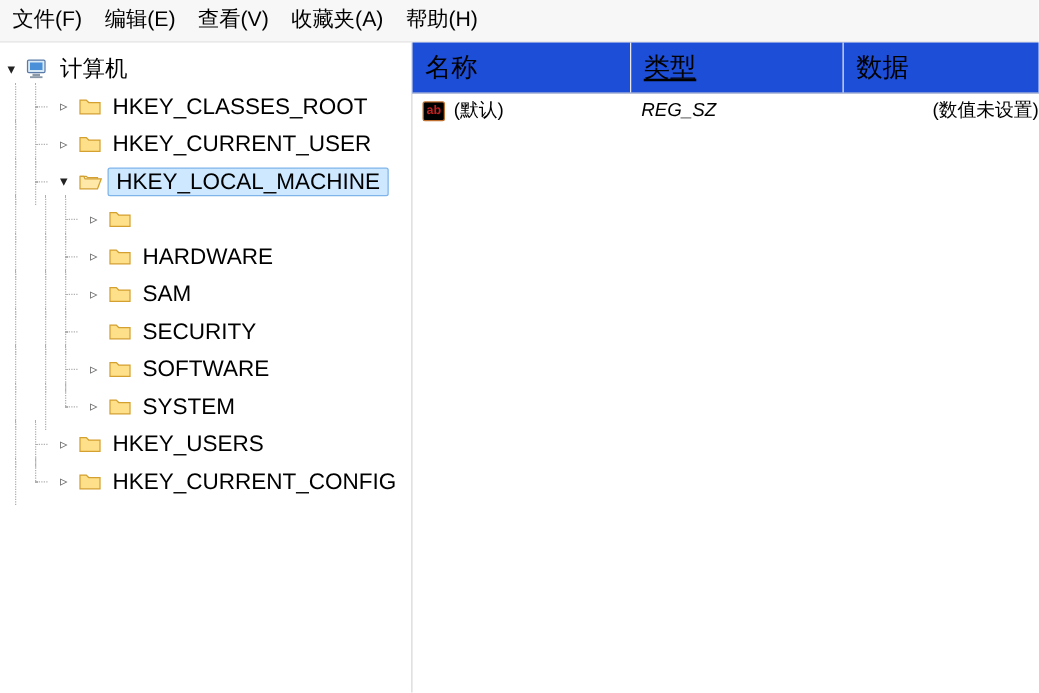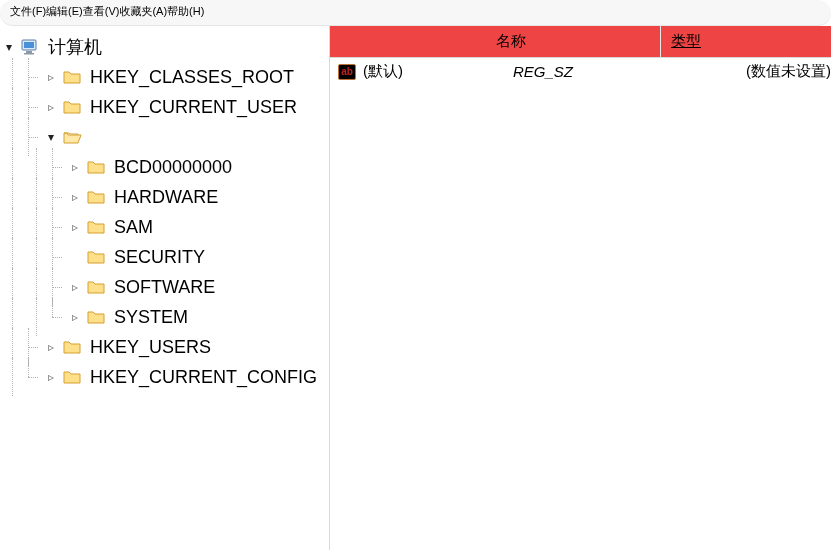--- a/index.html
+++ b/index.html
@@ -9,25 +9,25 @@
     width: 831px;
     height: 554px;
     font-family: "Microsoft YaHei", "SimSun", Tahoma, sans-serif;
     font-size: 14px;
     color: #000;
     background: #fff;
     overflow: hidden;
   }
   .menubar {
     display: flex;
+    gap: 18px;
     padding: 4px 10px 6px 10px;
     background: #f7f7f7;
     border-bottom: 1px solid #e5e5e5;
-    font-size: 11px;
-    border-radius: 15px;
+    font-size: 17px;
   }
   .menubar .menu-item {
     cursor: default;
   }
   .main {
     display: flex;
     height: calc(100% - 30px);
   }
   .tree-panel {
     width: 330px;
@@ -36,23 +36,22 @@
     overflow: auto;
   }
   .list-panel {
     flex: 1;
     display: flex;
     flex-direction: column;
   }
   .list-header {
     display: flex;
     border-bottom: 1px solid #d8d8d8;
-    font-size: 15px;
-    background: #ef4444;
-    justify-content: flex-end;
+    font-size: 21px;
+    background: #1d4ed8;
   }
   .list-header .col {
     padding: 6px 10px;
     border-right: 1px solid #e8e8e8;
   }
   .list-header .col:last-child { border-right: none; }
   .col-name { width: 175px; }
   .col-type { width: 170px; text-decoration: underline; }
   .col-data { flex: 1; }
   .list-body {
@@ -217,34 +216,34 @@
               <div class="node selected">
                 <span class="indent-guide"></span>
                 <span class="branch cont"></span>
                 <span class="expander open">▾</span>
                 <span class="folder-open-icon">
                   <svg width="20" height="18" viewBox="0 0 20 18">
                     <path d="M2 5 L2 15 L16 15 L19 7 L6 7 L5 5 Z" fill="#ffe8a8" stroke="#d4a030"></path>
                     <path d="M2 5 L7 5 L8 6 L16 6 L16 7" fill="none" stroke="#d4a030"></path>
                   </svg>
                 </span>
+                <span class="label">HKEY_LOCAL_MACHINE</span>
               </div>
               <ul>
                 <li>
                   <div class="node">
                     <span class="indent-guide"></span>
                       <span class="indent-guide"></span>
                     <span class="branch cont"></span>
                     <span class="expander">▹</span>
                     <span class="folder-icon">
                         <svg width="20" height="18" viewBox="0 0 20 18">
                           <path d="M2 5 L2 15 L18 15 L18 6 L9 6 L7 4 L2 4 Z" fill="#ffe08a" stroke="#d4a030"></path>
                         </svg>
                       </span>
-                    <span class="label">BCD00000000</span>
                   </div>
                 </li>
                 <li>
                   <div class="node">
                     <span class="indent-guide"></span>
                       <span class="indent-guide"></span>
                     <span class="branch cont"></span>
                     <span class="expander">▹</span>
                     <span class="folder-icon">
                         <svg width="20" height="18" viewBox="0 0 20 18">
@@ -341,20 +340,21 @@
           </ul>
         </li>
       </ul>
     </div>
   </div>
 
   <div class="list-panel">
     <div class="list-header">
       <div class="col col-name">名称</div>
       <div class="col col-type">类型</div>
+      <div class="col col-data">数据</div>
     </div>
     <div class="list-body">
       <div class="list-row">
         <div class="cell-name">
           <span class="ab-icon">ab</span>
           <span>(默认)</span>
         </div>
         <div class="cell-type">REG_SZ</div>
         <div class="cell-data">(数值未设置)</div>
       </div>

